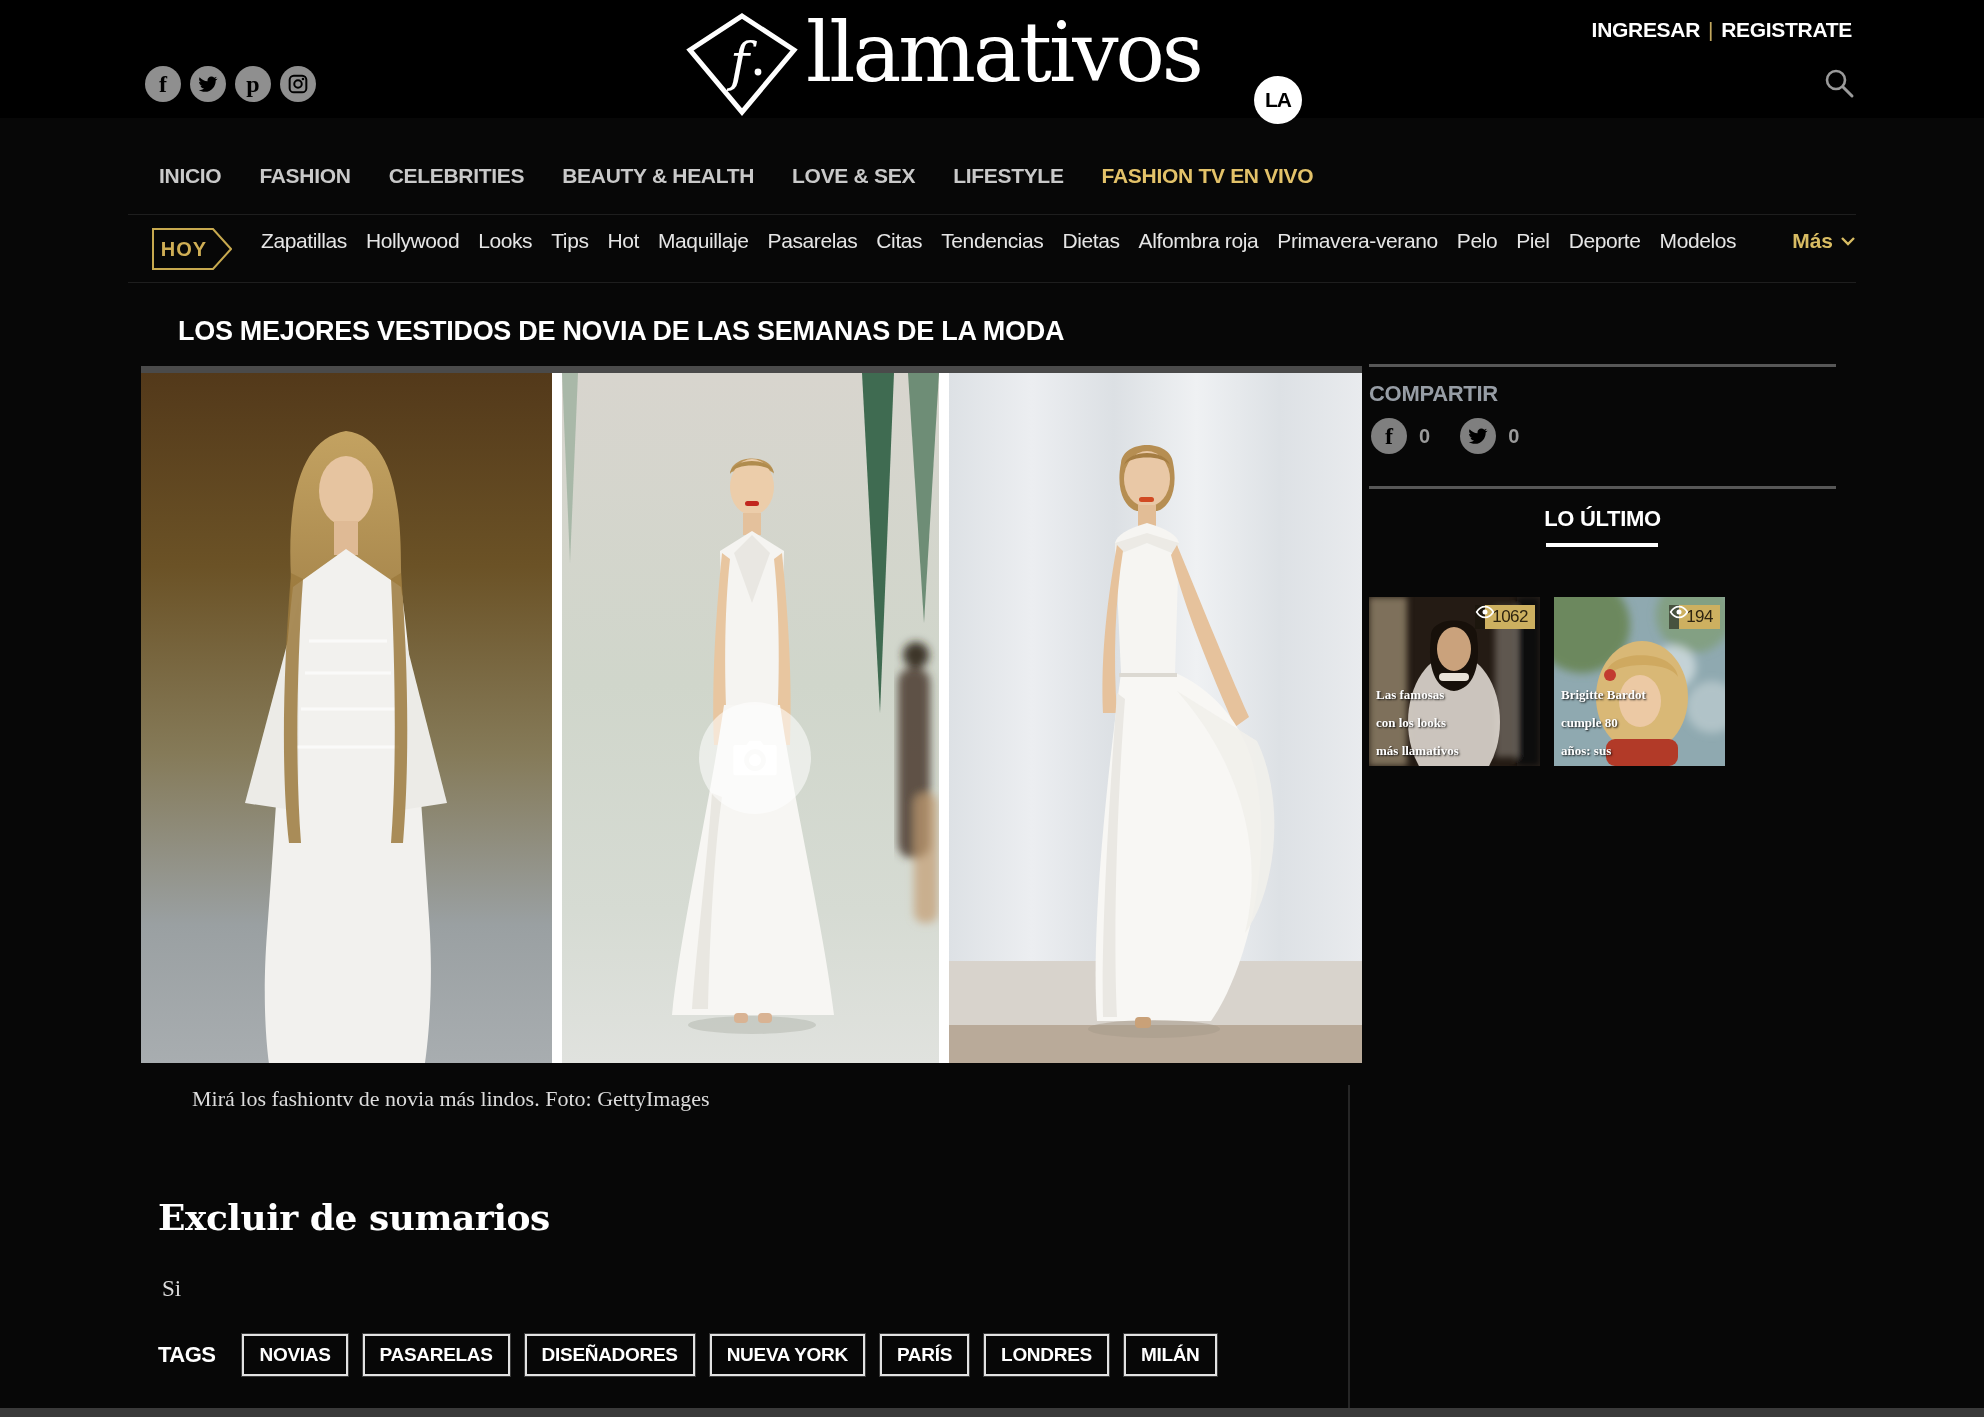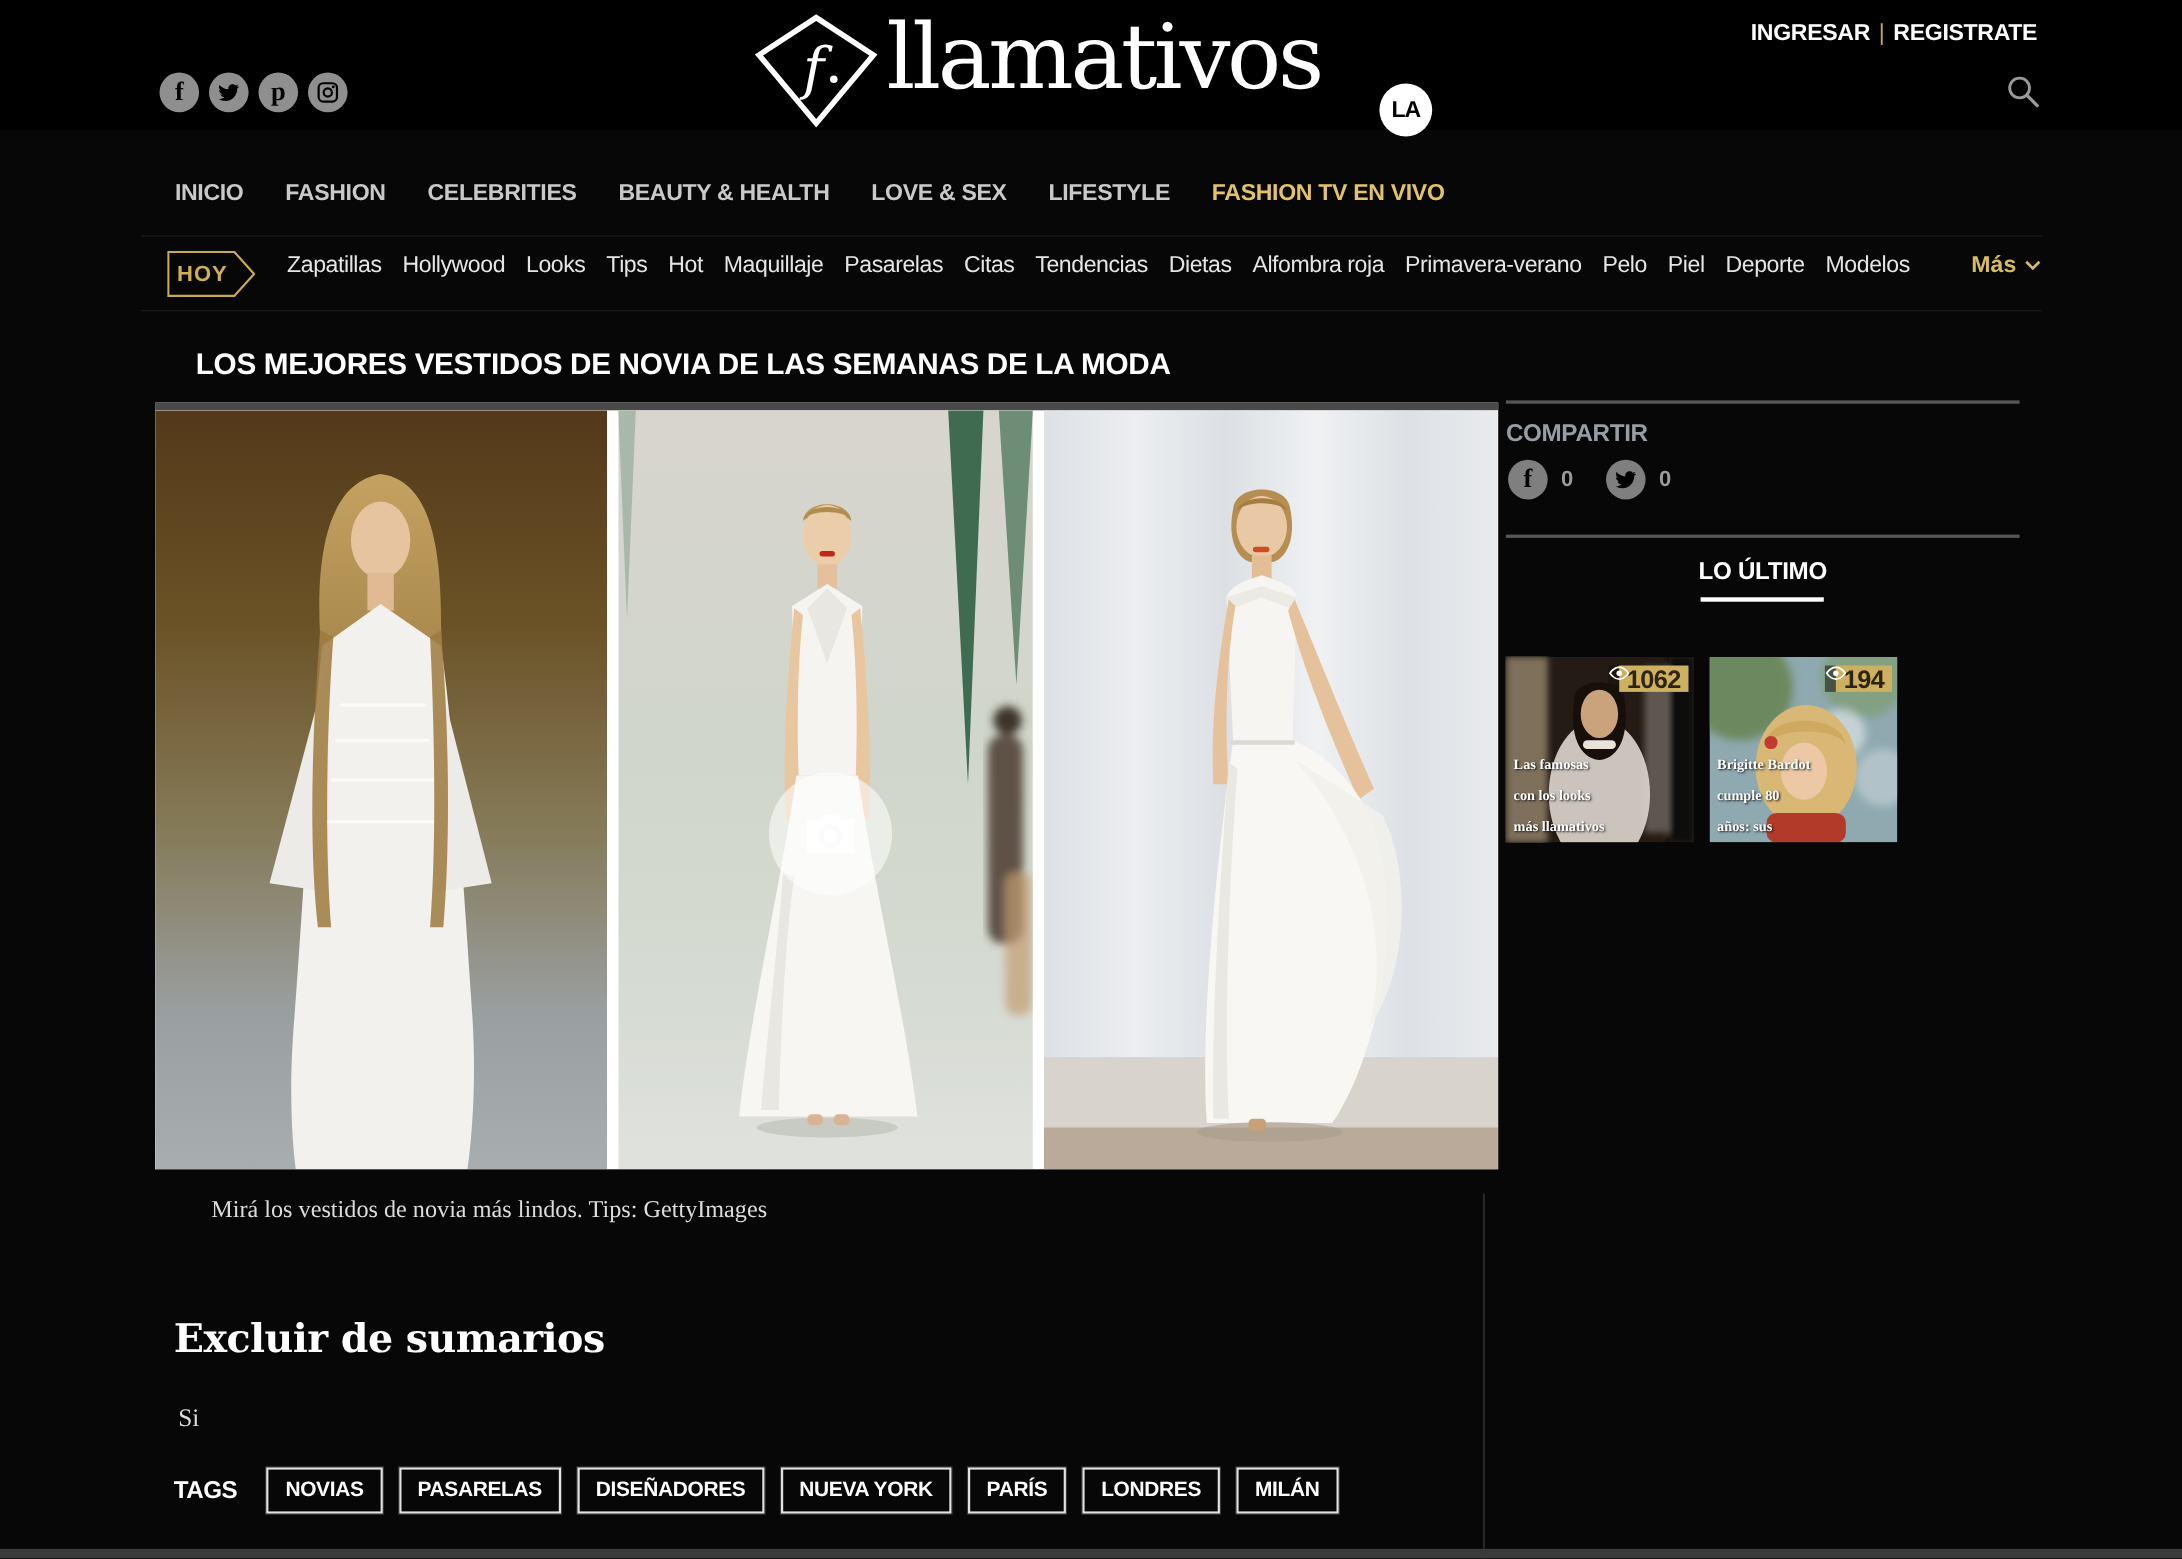--- a/index.html
+++ b/index.html
@@ -55,21 +55,21 @@
   .share{position:absolute;left:1371px;top:418px;display:flex;align-items:center;gap:12px;}
   .share .soc{width:36px;height:36px;background:#7f7f7f;}
   .share .cnt{color:#9a9a9a;font-weight:bold;font-size:20px;margin-right:18px;}
   .lo-ultimo{position:absolute;left:1369px;top:506px;width:467px;text-align:center;color:#fff;font-weight:bold;
              font-size:22px;letter-spacing:-.3px;}
   .lo-underline{position:absolute;left:1546px;top:543px;width:112px;height:4px;background:#fff;}
   .card{position:absolute;top:597px;width:171px;height:169px;overflow:hidden;cursor:pointer;}
   .card svg{position:absolute;left:0;top:0;}
   .badge{position:absolute;top:8px;right:5px;display:flex;align-items:stretch;height:24px;}
   .badge .eye{background:rgba(22,18,8,.55);display:flex;align-items:center;justify-content:center;padding:0 5px;}
-  .badge .num{background:#cdb060;color:#2e2410;font-weight:bold;font-size:23px;display:flex;align-items:center;
+  .badge .num{background:#cdb060;color:#2e2410;font-weight:normal;font-size:17px;display:flex;align-items:center;
               padding:0 7px;letter-spacing:-.5px;text-align:center;}
   .card .cap{position:absolute;left:7px;top:84px;color:#fff;font-family:"Liberation Serif",serif;font-weight:bold;
              font-size:13px;line-height:28px;text-shadow:1px 1px 2px rgba(0,0,0,.9);}
   .vline{position:absolute;left:1348px;top:1085px;width:2px;height:332px;background:#262626;}
   .bottombar{position:absolute;left:0;top:1408px;width:1984px;height:9px;background:#3a3a3a;}
 </style>
 </head>
 <body>
 
 <div class="stage">
@@ -268,21 +268,21 @@
 
     <div class="cam-circle">
       <svg width="52" height="44" viewBox="0 0 24 20">
         <path fill="#fff" fill-opacity=".95" fill-rule="evenodd" d="M8,4 L9.5,2 L14.5,2 L16,4 L21,4 C21.6,4 22,4.4 22,5 L22,17 C22,17.6 21.6,18 21,18 L3,18 C2.4,18 2,17.6 2,17 L2,5 C2,4.4 2.4,4 3,4 Z
              M12,6 A5,5 0 1 0 12,16 A5,5 0 1 0 12,6 Z M12,8.2 A2.8,2.8 0 1 1 12,13.8 A2.8,2.8 0 1 1 12,8.2 Z"></path>
         <rect x="17.4" y="5.4" width="3" height="1.6" rx=".8" fill="#fff"></rect>
       </svg>
     </div>
   </div>
 
-  <div class="caption">Mirá los vestidos de novia más lindos. Tips: GettyImages</div>
+  <div class="caption">Mirá los fashiontv de novia más lindos. Foto: GettyImages</div>
 
   <div class="sb-div" style="top:364px"></div>
   <div class="compartir">COMPARTIR</div>
 
   <div class="share">
     <div class="soc">f</div>
     <span class="cnt">0</span>
     <div class="soc">
       <svg width="20" height="20" viewBox="0 0 24 24">
           <path fill="#000" d="M23 5.1c-.8.4-1.7.6-2.6.8.9-.6 1.6-1.5 2-2.5-.9.5-1.9.9-2.9 1.1C18.6 3.5 17.4 3 16 3c-2.6 0-4.6 2.1-4.6 4.6 0 .4 0 .7.1 1-3.9-.2-7.3-2-9.6-4.8-.4.7-.6 1.5-.6 2.3 0 1.6.8 3 2.1 3.9-.8 0-1.5-.2-2.1-.6v.1c0 2.2 1.6 4.1 3.7 4.5-.4.1-.8.2-1.2.2-.3 0-.6 0-.9-.1.6 1.8 2.3 3.2 4.3 3.2-1.6 1.2-3.6 2-5.7 2H1c2 1.3 4.5 2.1 7.1 2.1 8.5 0 13.1-7 13.1-13.1v-.6c.9-.6 1.7-1.4 2.3-2.4-.8.4-1.6.6-2.5.7z"></path>

